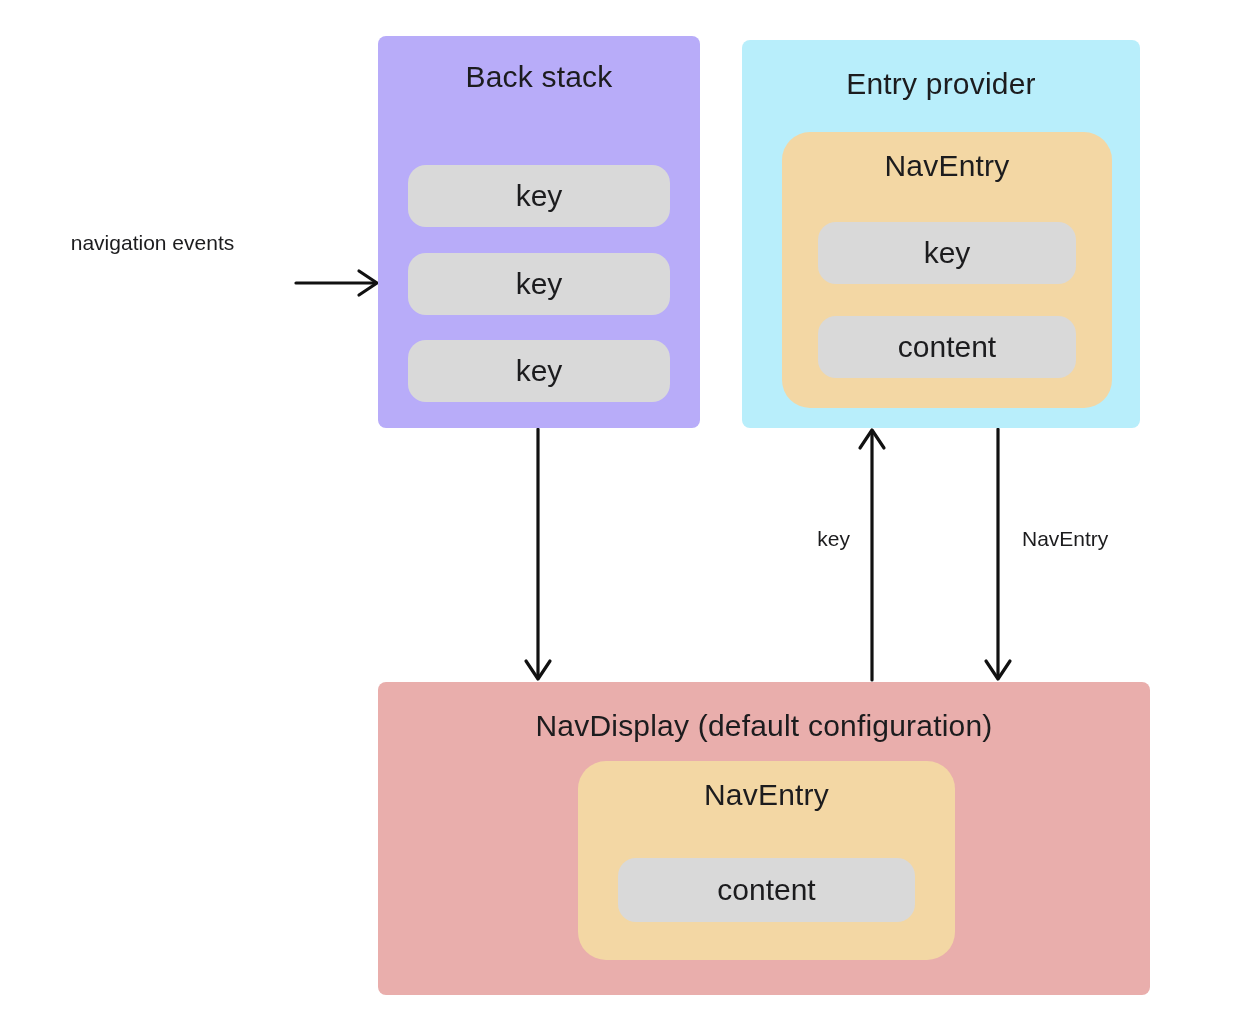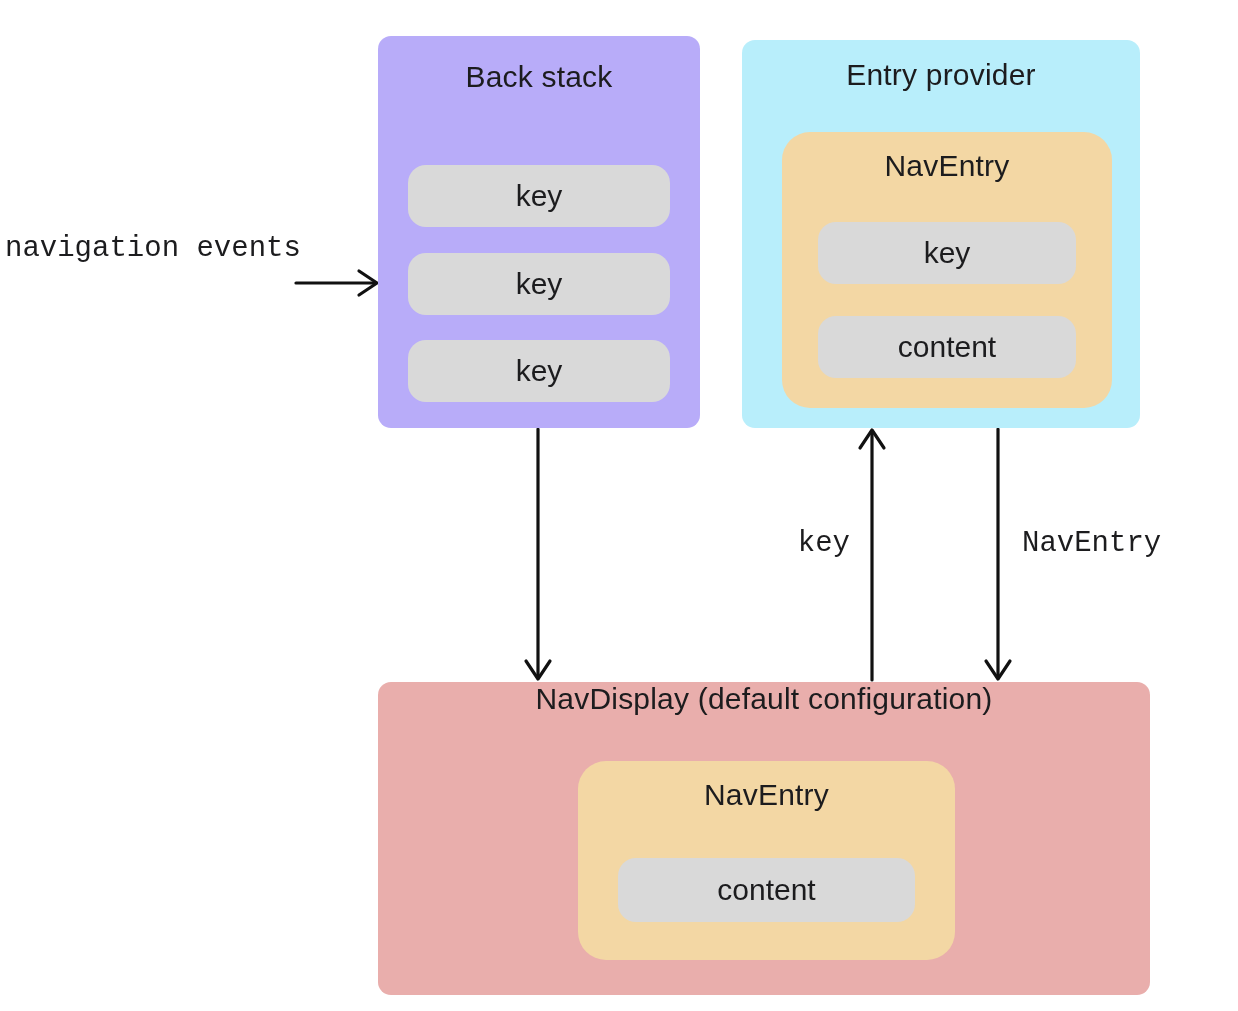--- a/index.html
+++ b/index.html
@@ -21,46 +21,46 @@
   }
   .arrows line, .arrows path {
     stroke: currentColor;
     stroke-width: 3.2;
     fill: none;
     stroke-linecap: round;
     stroke-linejoin: round;
   }
   .box {
     position: absolute;
-    border-radius: 13px;
+    border-radius: 8px;
   }
   .box-title {
     text-align: center;
     font-size: 30px;
     letter-spacing: 0.2px;
     white-space: nowrap;
   }
   .back-stack {
     left: 378px; top: 36px;
     width: 322px; height: 392px;
     background: var(--back-stack, #b8acf9);
   }
   .back-stack .box-title { padding-top: 24px; }
   .entry-provider {
     left: 742px; top: 40px;
     width: 398px; height: 388px;
     background: var(--entry-provider, #b8eefb);
   }
-  .entry-provider .box-title { padding-top: 18px; }
+  .entry-provider .box-title { padding-top: 27px; }
   .nav-display {
     left: 378px; top: 682px;
     width: 772px; height: 313px;
     background: var(--nav-display, #e9aeac);
   }
-  .nav-display .box-title { }
+  .nav-display .box-title { padding-top: 27px; }
   .nav-entry-box {
     position: absolute;
     background: var(--nav-entry, #f3d7a4);
     border-radius: 28px;
   }
   .nav-entry-box .box-title { padding-top: 17px; }
   .ep-nav-entry { left: 40px; top: 92px; width: 330px; height: 276px; }
   .nd-nav-entry { left: 200px; top: 79px; width: 377px; height: 199px; }
   .pill {
     position: absolute;
@@ -74,23 +74,22 @@
   .bs-pill { left: 30px; width: 262px; height: 62px; }
   .bs-pill-1 { top: 129px; }
   .bs-pill-2 { top: 217px; }
   .bs-pill-3 { top: 304px; }
   .ep-pill { left: 36px; width: 258px; height: 62px; }
   .ep-pill-key { top: 90px; }
   .ep-pill-content { top: 184px; }
   .nd-pill-content { left: 40px; top: 97px; width: 297px; height: 64px; }
   .free-label {
     position: absolute;
-    font-size: 29px;
+    font-size: 21px;
     white-space: nowrap;
-    font-family: Liberation Mono, monospace;
   }
   .nav-events {
     left: 5px; top: 227px;
     width: 295px;
     text-align: center;
     line-height: 1.5;
   }
   .arrow-label-key {
     left: 758px; top: 527px;
     width: 92px;

